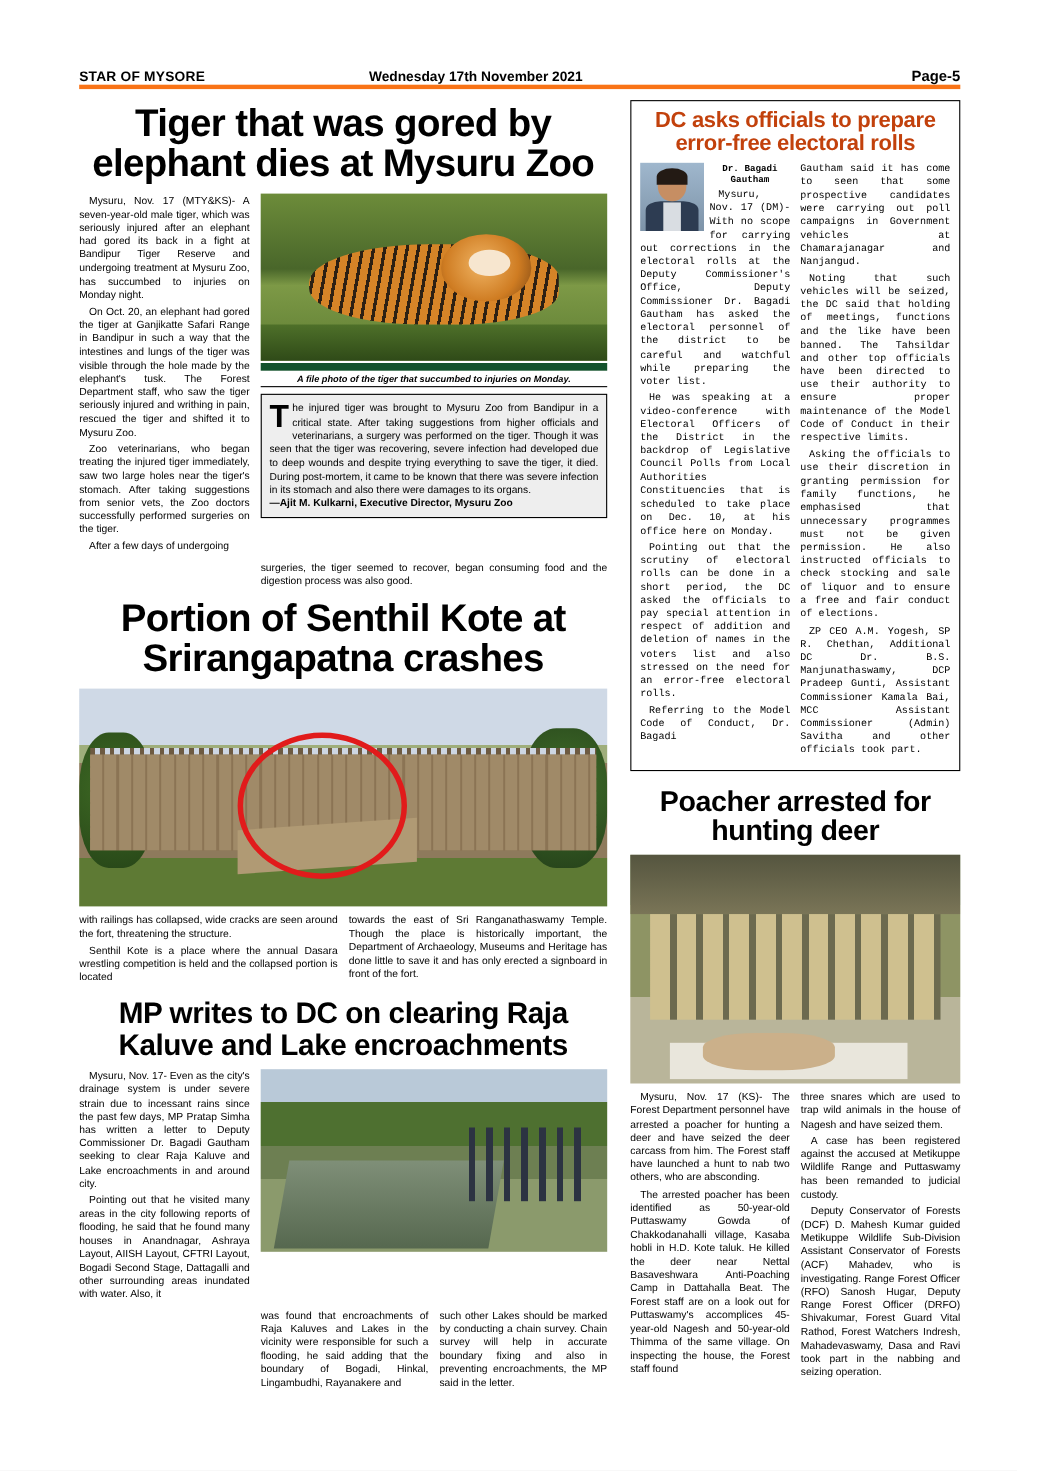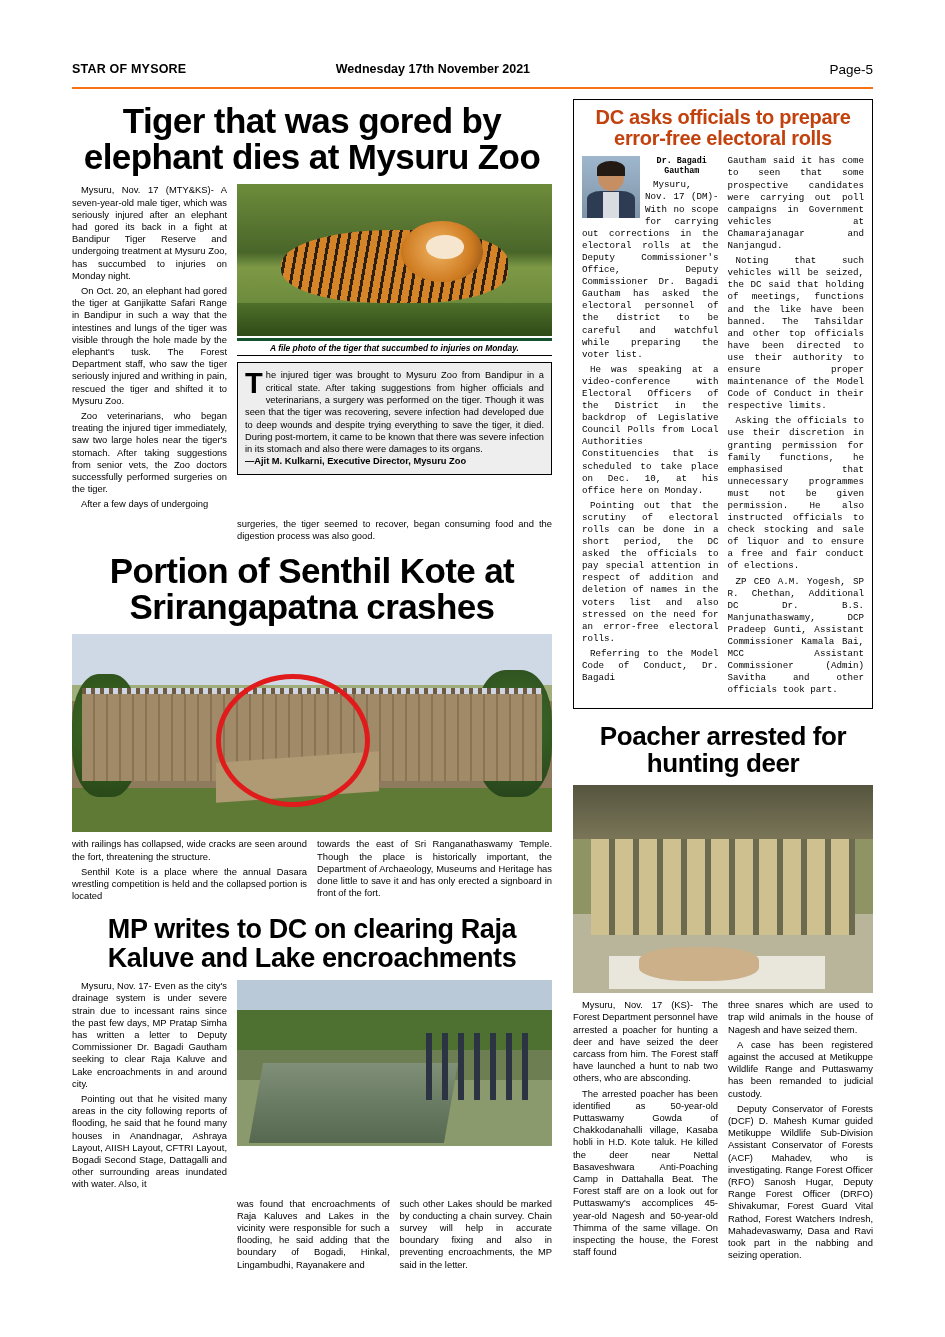--- a/index.html
+++ b/index.html
@@ -3,26 +3,26 @@
 <meta charset="utf-8">
 <style>
   html,body{margin:0;padding:0;background:#f0f0ef;}
   body{font-family:"Liberation Sans", sans-serif;}
   .page{
     width:945px;height:1337px;background:#ffffff;position:relative;
     box-sizing:border-box;padding:62px 72px 28px 72px;
   }
   
   .masthead{
-    display:flex;align-items:flex-start;justify-content:space-between;
-    border-bottom:2px solid #f97316;padding-bottom:10px;
+    display:flex;align-items:flex-end;justify-content:space-between;
+    border-bottom:4px solid #f97316;padding-bottom:0;
   }
   .mh-left{font-size:12.5px;font-weight:bold;letter-spacing:.2px;}
   .mh-center{font-size:12.5px;font-weight:bold;margin-left:-150px;}
-  .mh-right{font-size:13.5px;font-weight:normal;}
+  .mh-right{font-size:13.5px;font-weight:bold;}
   
   .body-grid{display:flex;margin-top:10px;}
   .left-col{width:480px;}
   .right-col{width:300px;margin-left:21px;}
   
   h1.headline{
     font-size:35px;line-height:1.02;font-weight:bold;text-align:center;
     margin:4px 0 10px 0;letter-spacing:-.6px;
   }
   h1.headline .l2{display:block;}
@@ -36,21 +36,21 @@
   p.txt{
     font-size:9.4px;line-height:12.2px;text-align:justify;margin:0 0 3px 0;
     text-indent:9px;
   }
   p.txt.noind{text-indent:0;}
   .byline{font-size:9.3px;font-weight:bold;text-align:right;margin:4px 0 0 0;}
   
   .photo{width:100%;display:block;position:relative;overflow:hidden;}
   .caption{
     font-size:8.4px;font-style:italic;font-weight:bold;text-align:center;
-    border-top:3px solid #14532d;border-bottom:1px solid #000;padding:2px 0;margin-top:2px;
+    border-top:7px solid #14532d;border-bottom:1px solid #000;padding:2px 0;margin-top:2px;
   }
   
   .tiger-img{height:152px;background:linear-gradient(#6d8c3a,#49662a 45%,#7d9946 55%,#5d7d33);position:relative;}
   .tiger-body{position:absolute;left:14%;top:30%;width:72%;height:48%;border-radius:48% 42% 40% 45%;
     background:repeating-linear-gradient(100deg,#d98427 0 7px,#2b1d12 7px 10px);opacity:.97;}
   .tiger-head{position:absolute;left:52%;top:24%;width:26%;height:40%;border-radius:50%;
     background:radial-gradient(circle at 45% 45%,#f0b463,#cf7c22 60%,#7d4714);}
   .tiger-face{position:absolute;left:60%;top:33%;width:12%;height:16%;border-radius:50%;background:#f7e6cf;}
   .grass-b{position:absolute;left:0;bottom:0;width:100%;height:22%;background:linear-gradient(#4e7029,#2f4a18);}
   

